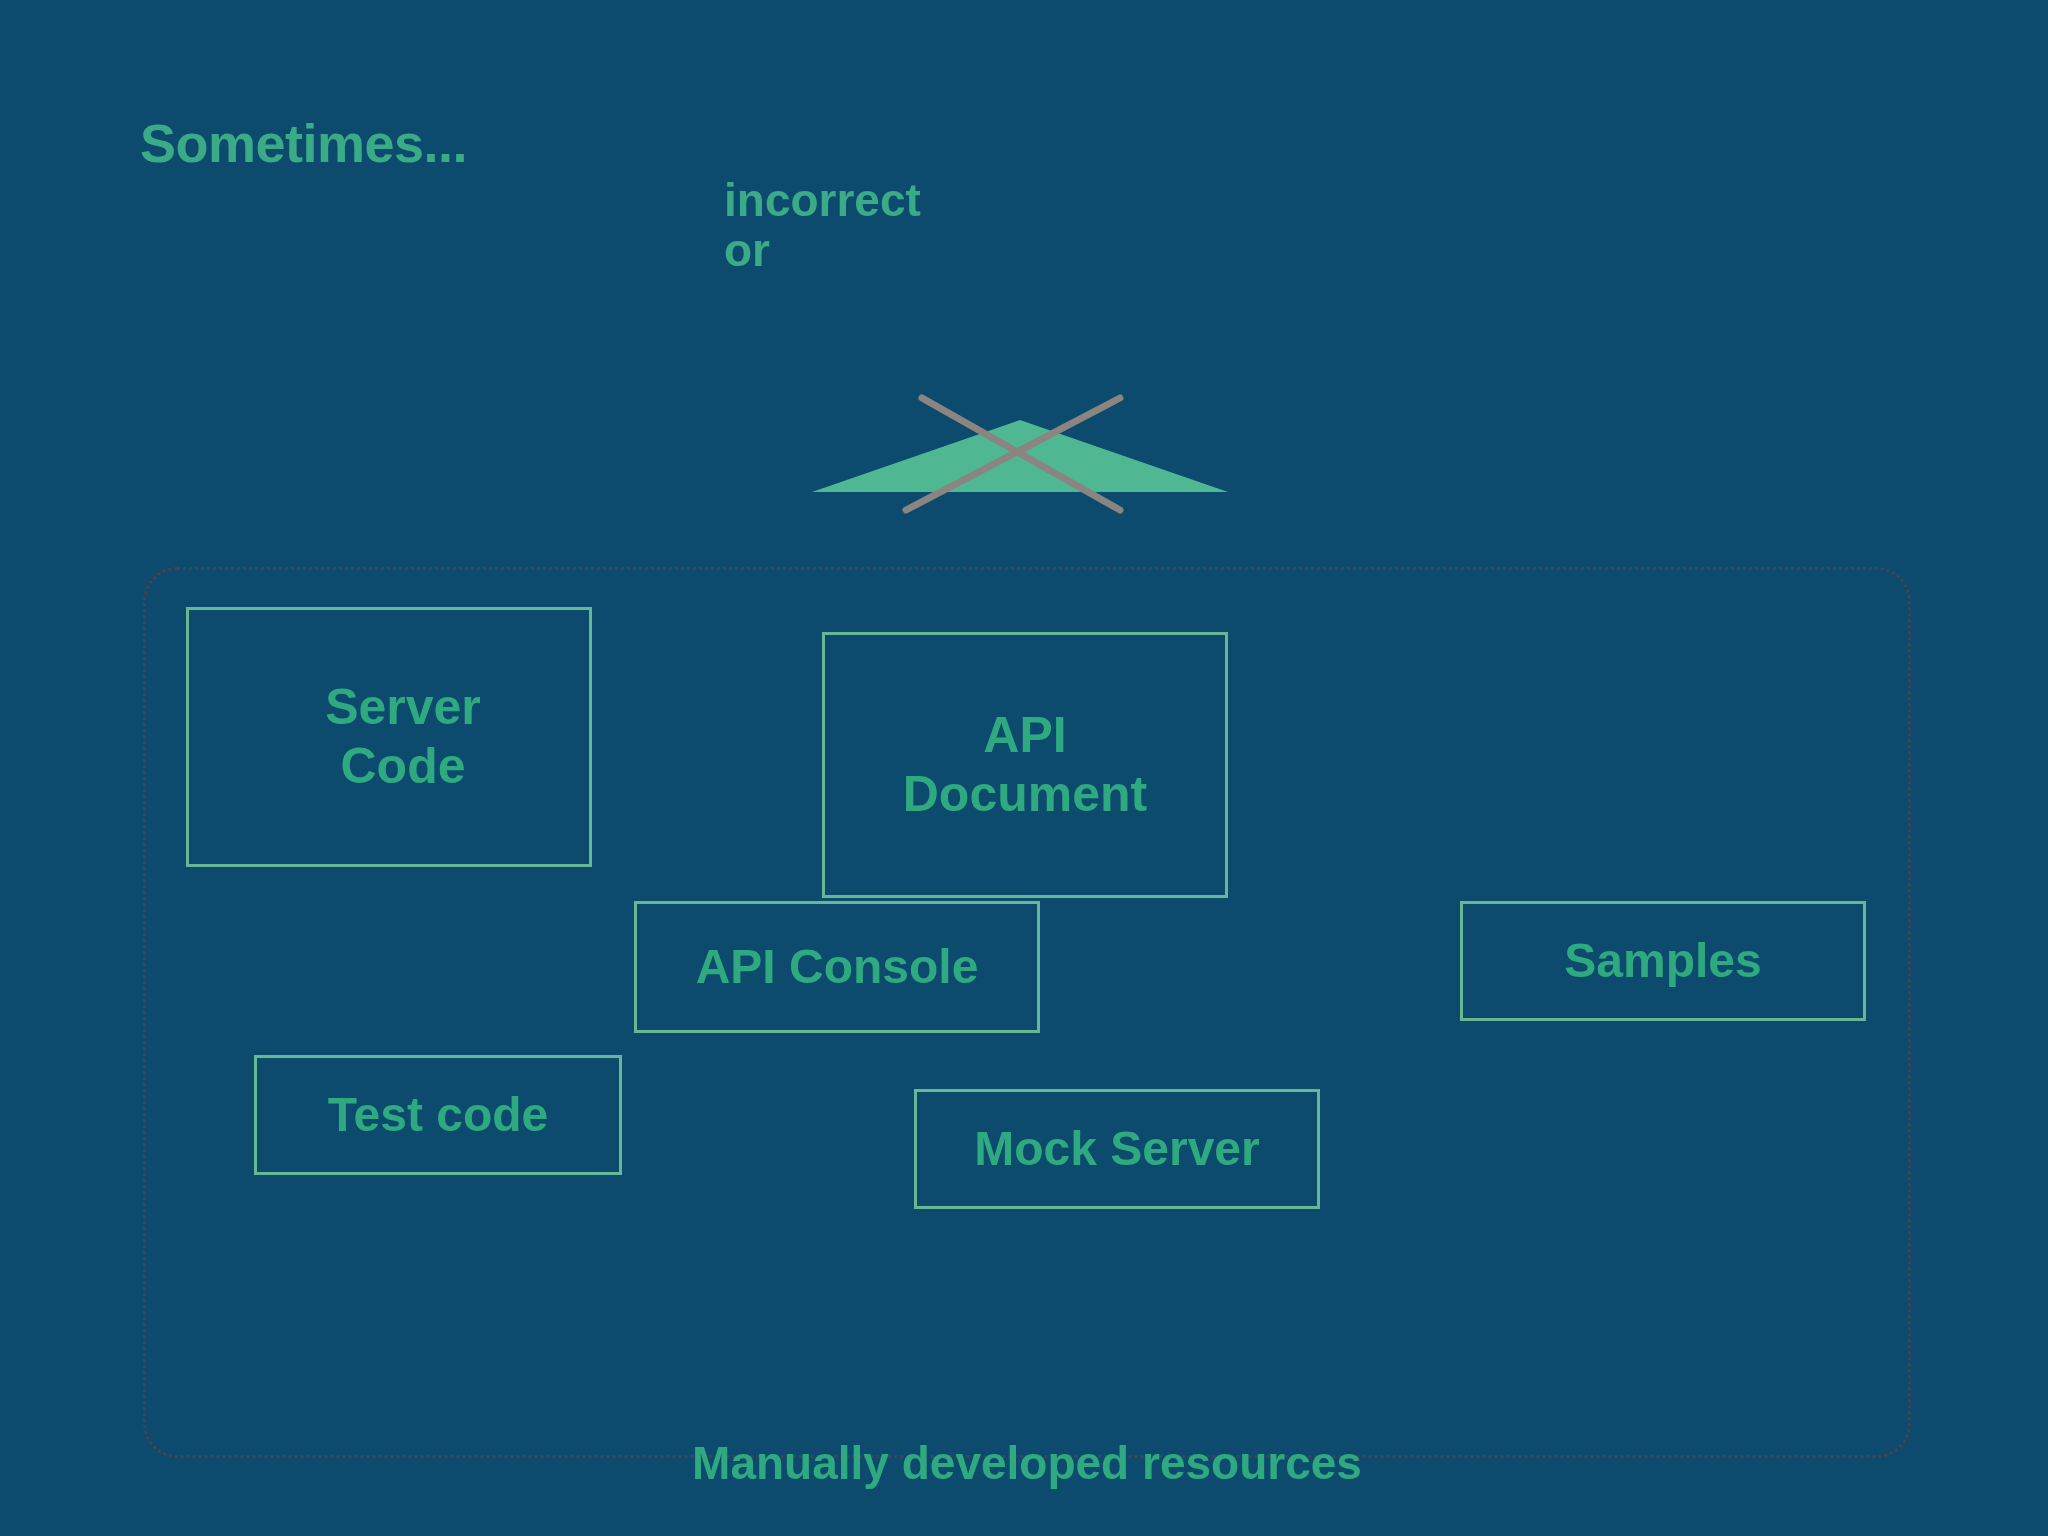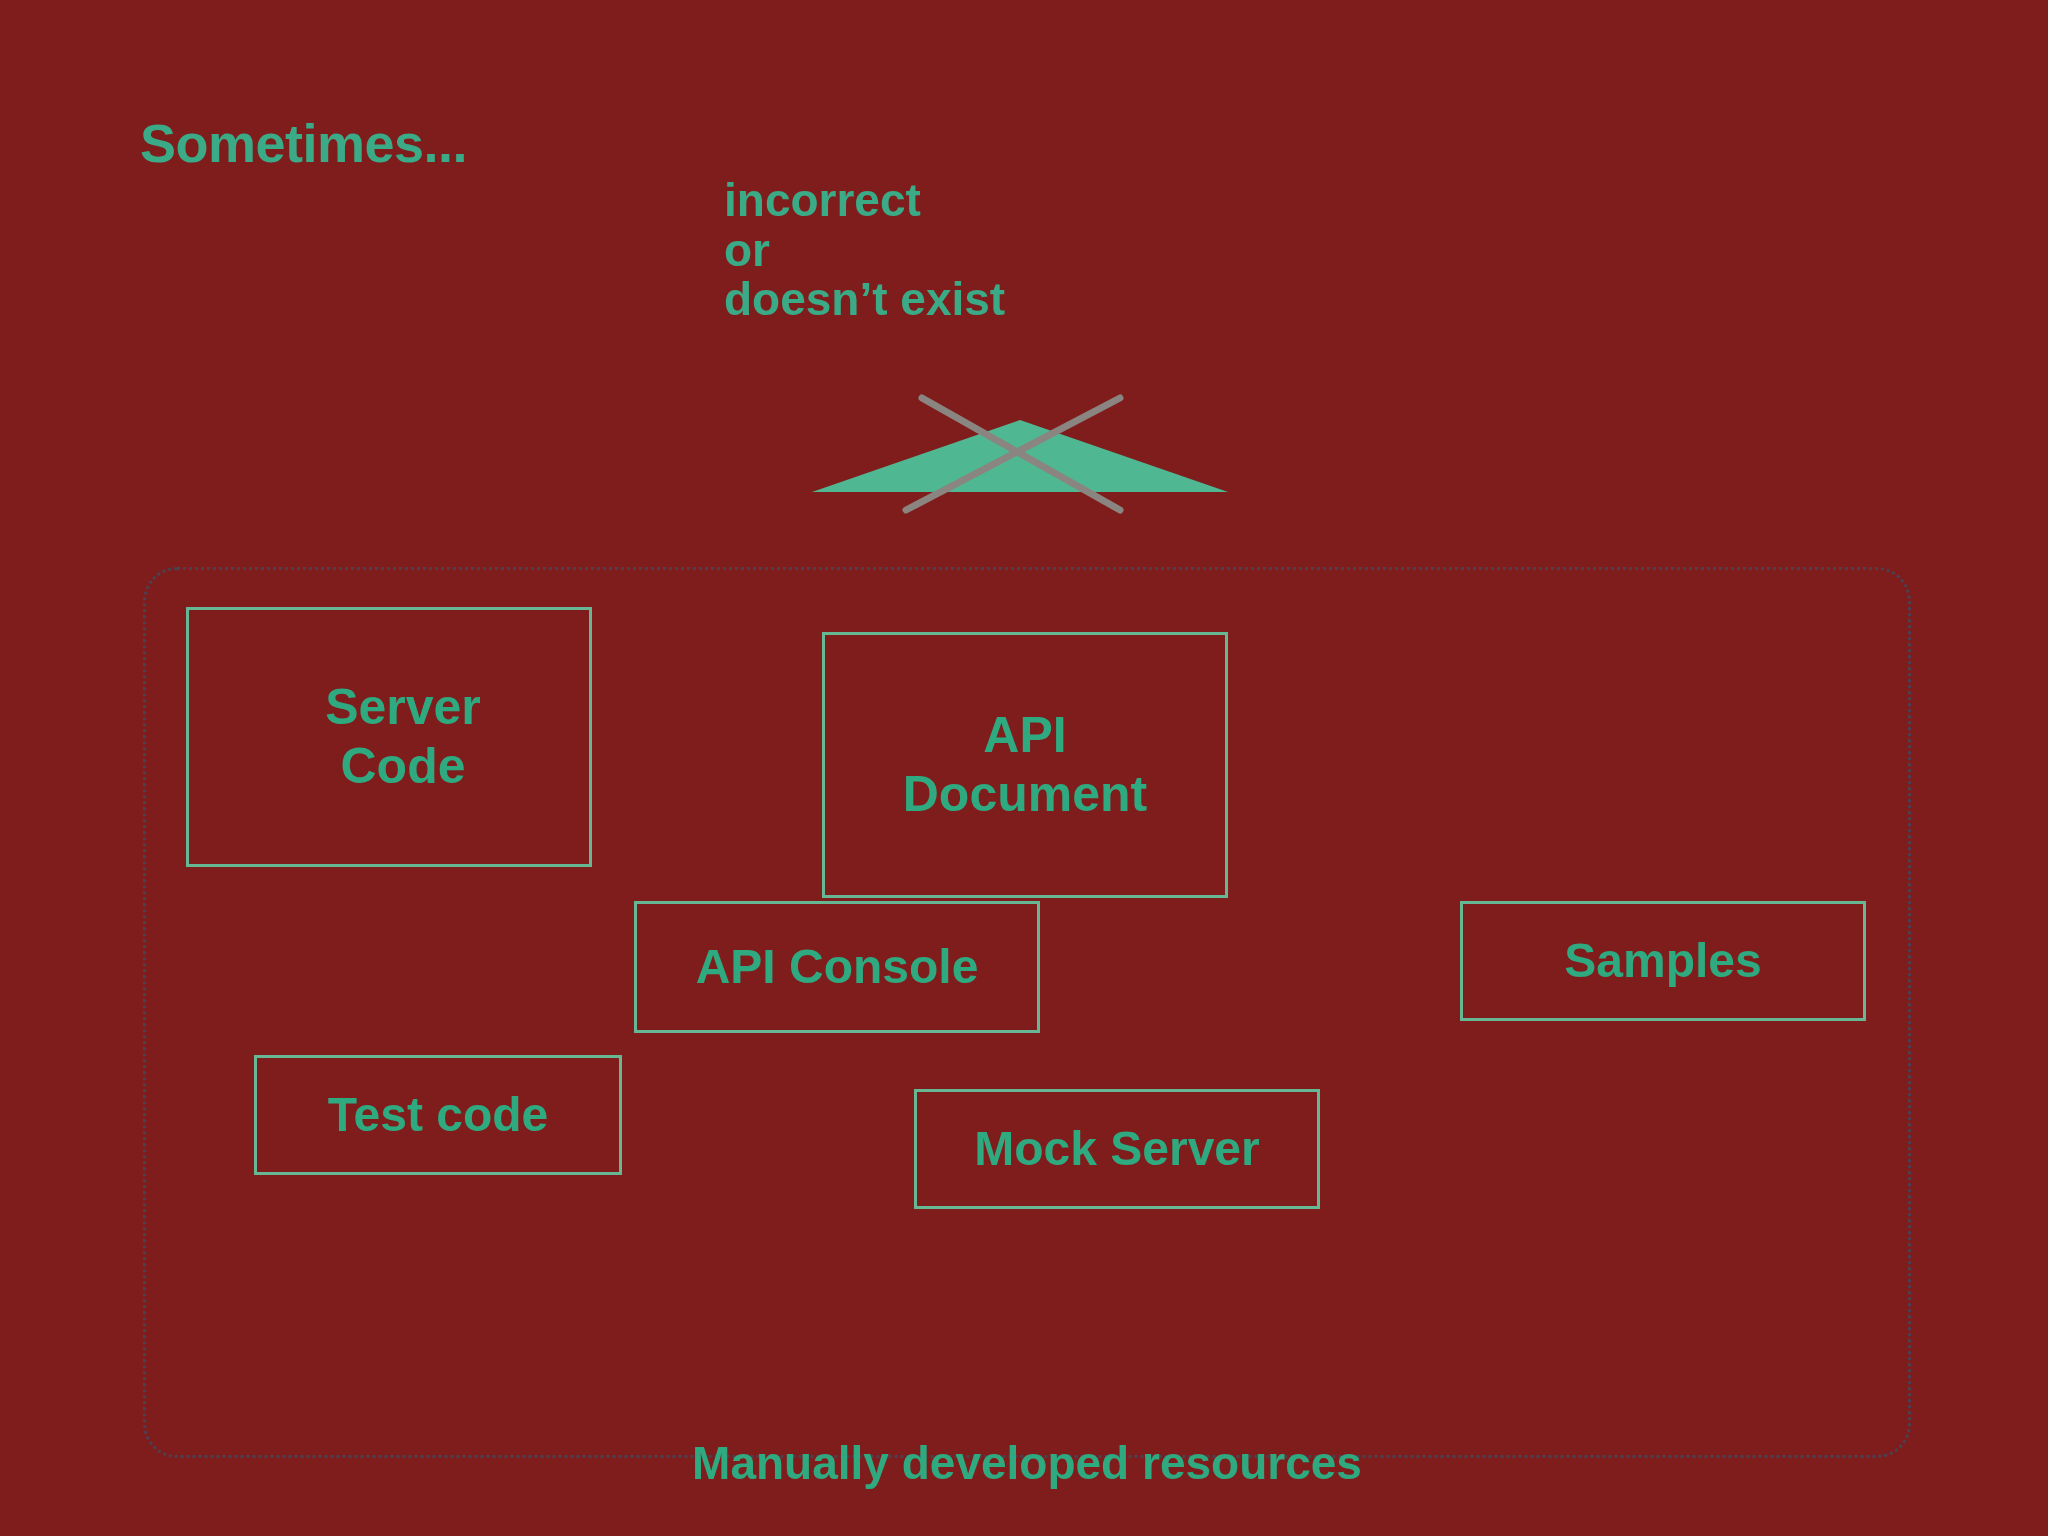--- a/index.html
+++ b/index.html
@@ -10,21 +10,21 @@
     width: 2048px;
     height: 1536px;
     background: #fdf3e4;
     font-family: "Liberation Sans", sans-serif;
     overflow: hidden;
   }
   .slide {
     position: relative;
     width: 2048px;
     height: 1536px;
-    background: #7f1d1d;
+    background: #0c4a6e;
   }
 
   
   .slide-title {
     position: absolute;
     left: 140px;
     top: 112px;
     font-size: 54px;
     font-weight: bold;
     color: #3aab86;
@@ -131,21 +131,20 @@
 </head>
 <body>
 
 <div class="slide">
 
   <div class="slide-title">Sometimes...</div>
 
   <div class="annotation">
     <span class="annotation-line">incorrect</span>
     <span class="annotation-line">or</span>
-    <span class="annotation-line">doesn’t exist</span>
   </div>
 
   <div class="crossed-mark">
     <svg viewBox="0 0 420 160" xmlns="http://www.w3.org/2000/svg">
       <polygon points="2,122 210,50 418,122" fill="#4fb892"></polygon>
       <line x1="112" y1="28" x2="310" y2="140" stroke="#8a8580" stroke-width="7" stroke-linecap="round"></line>
       <line x1="310" y1="28" x2="96" y2="140" stroke="#8a8580" stroke-width="7" stroke-linecap="round"></line>
     </svg>
   </div>
 

